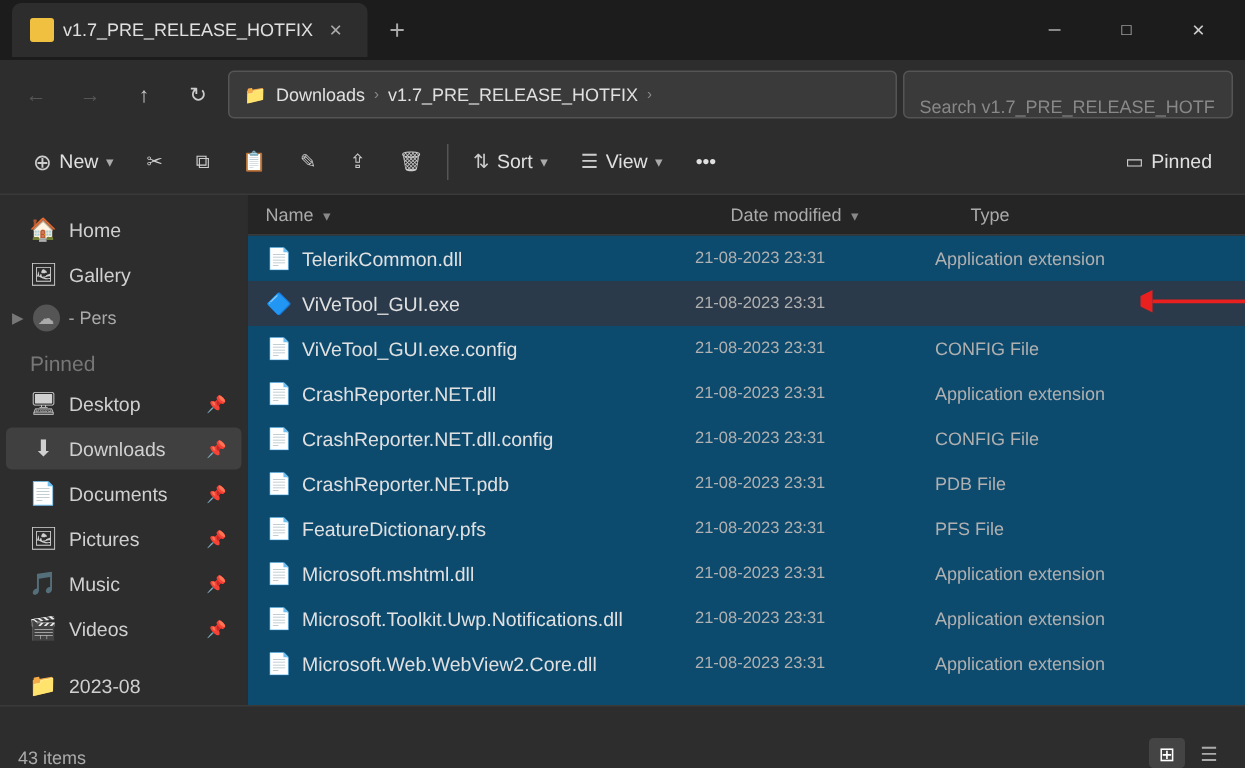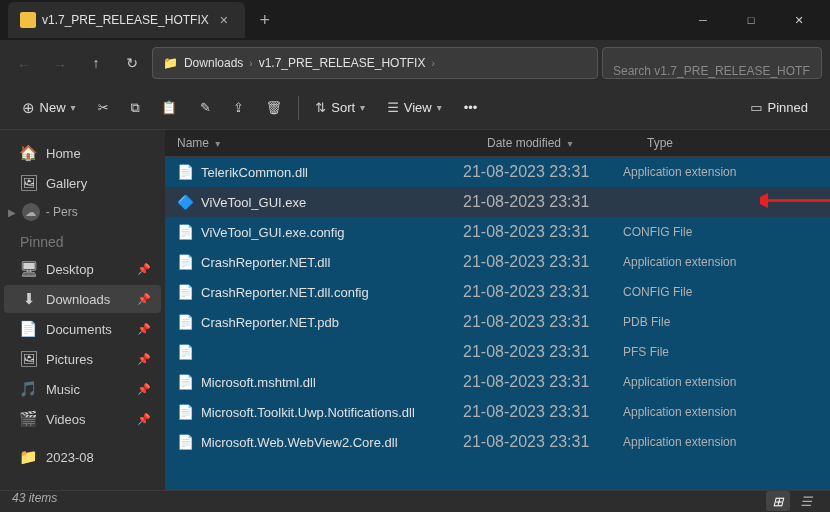--- a/index.html
+++ b/index.html
@@ -299,42 +299,41 @@
       text-overflow: ellipsis;
       white-space: nowrap;
       font-size: 13px;
       color: #e0e0e0;
       display: flex;
       align-items: center;
     }
     .file-date-cell {
       width: 160px;
       flex-shrink: 0;
-      font-size: 16px;
+      font-size: 11px;
       color: #b0b0b0;
     }
     .file-type-cell {
       flex: 1;
       font-size: 12px;
       color: #b0b0b0;
     }
 
     
     .statusbar {
       background: #2d2d2d;
-      height: 22px;
-      display: flex;
-      align-items: flex-start;
+      height: 42px;
+      display: flex;
+      align-items: flex-end;
       padding: 0 12px;
       font-size: 12px;
       color: #aaa;
       flex-shrink: 0;
       border-top: 1px solid #3a3a3a;
       gap: 16px;
-      font-style: italic;
     }
     .statusbar-right {
       margin-left: auto;
       display: flex;
       gap: 4px;
     }
     .view-btn {
       width: 24px;
       height: 20px;
       display: flex;
@@ -574,20 +573,21 @@
           <span class="file-icon">📄</span>
           <span>CrashReporter.NET.pdb</span>
         </div>
         <div class="file-date-cell">21-08-2023 23:31</div>
         <div class="file-type-cell">PDB File</div>
       </div>
 
       <div class="file-row">
         <div class="file-name-cell">
           <span class="file-icon">📄</span>
+          <span>FeatureDictionary.pfs</span>
         </div>
         <div class="file-date-cell">21-08-2023 23:31</div>
         <div class="file-type-cell">PFS File</div>
       </div>
 
       <div class="file-row">
         <div class="file-name-cell">
           <span class="file-icon">📄</span>
           <span>Microsoft.mshtml.dll</span>
         </div>

